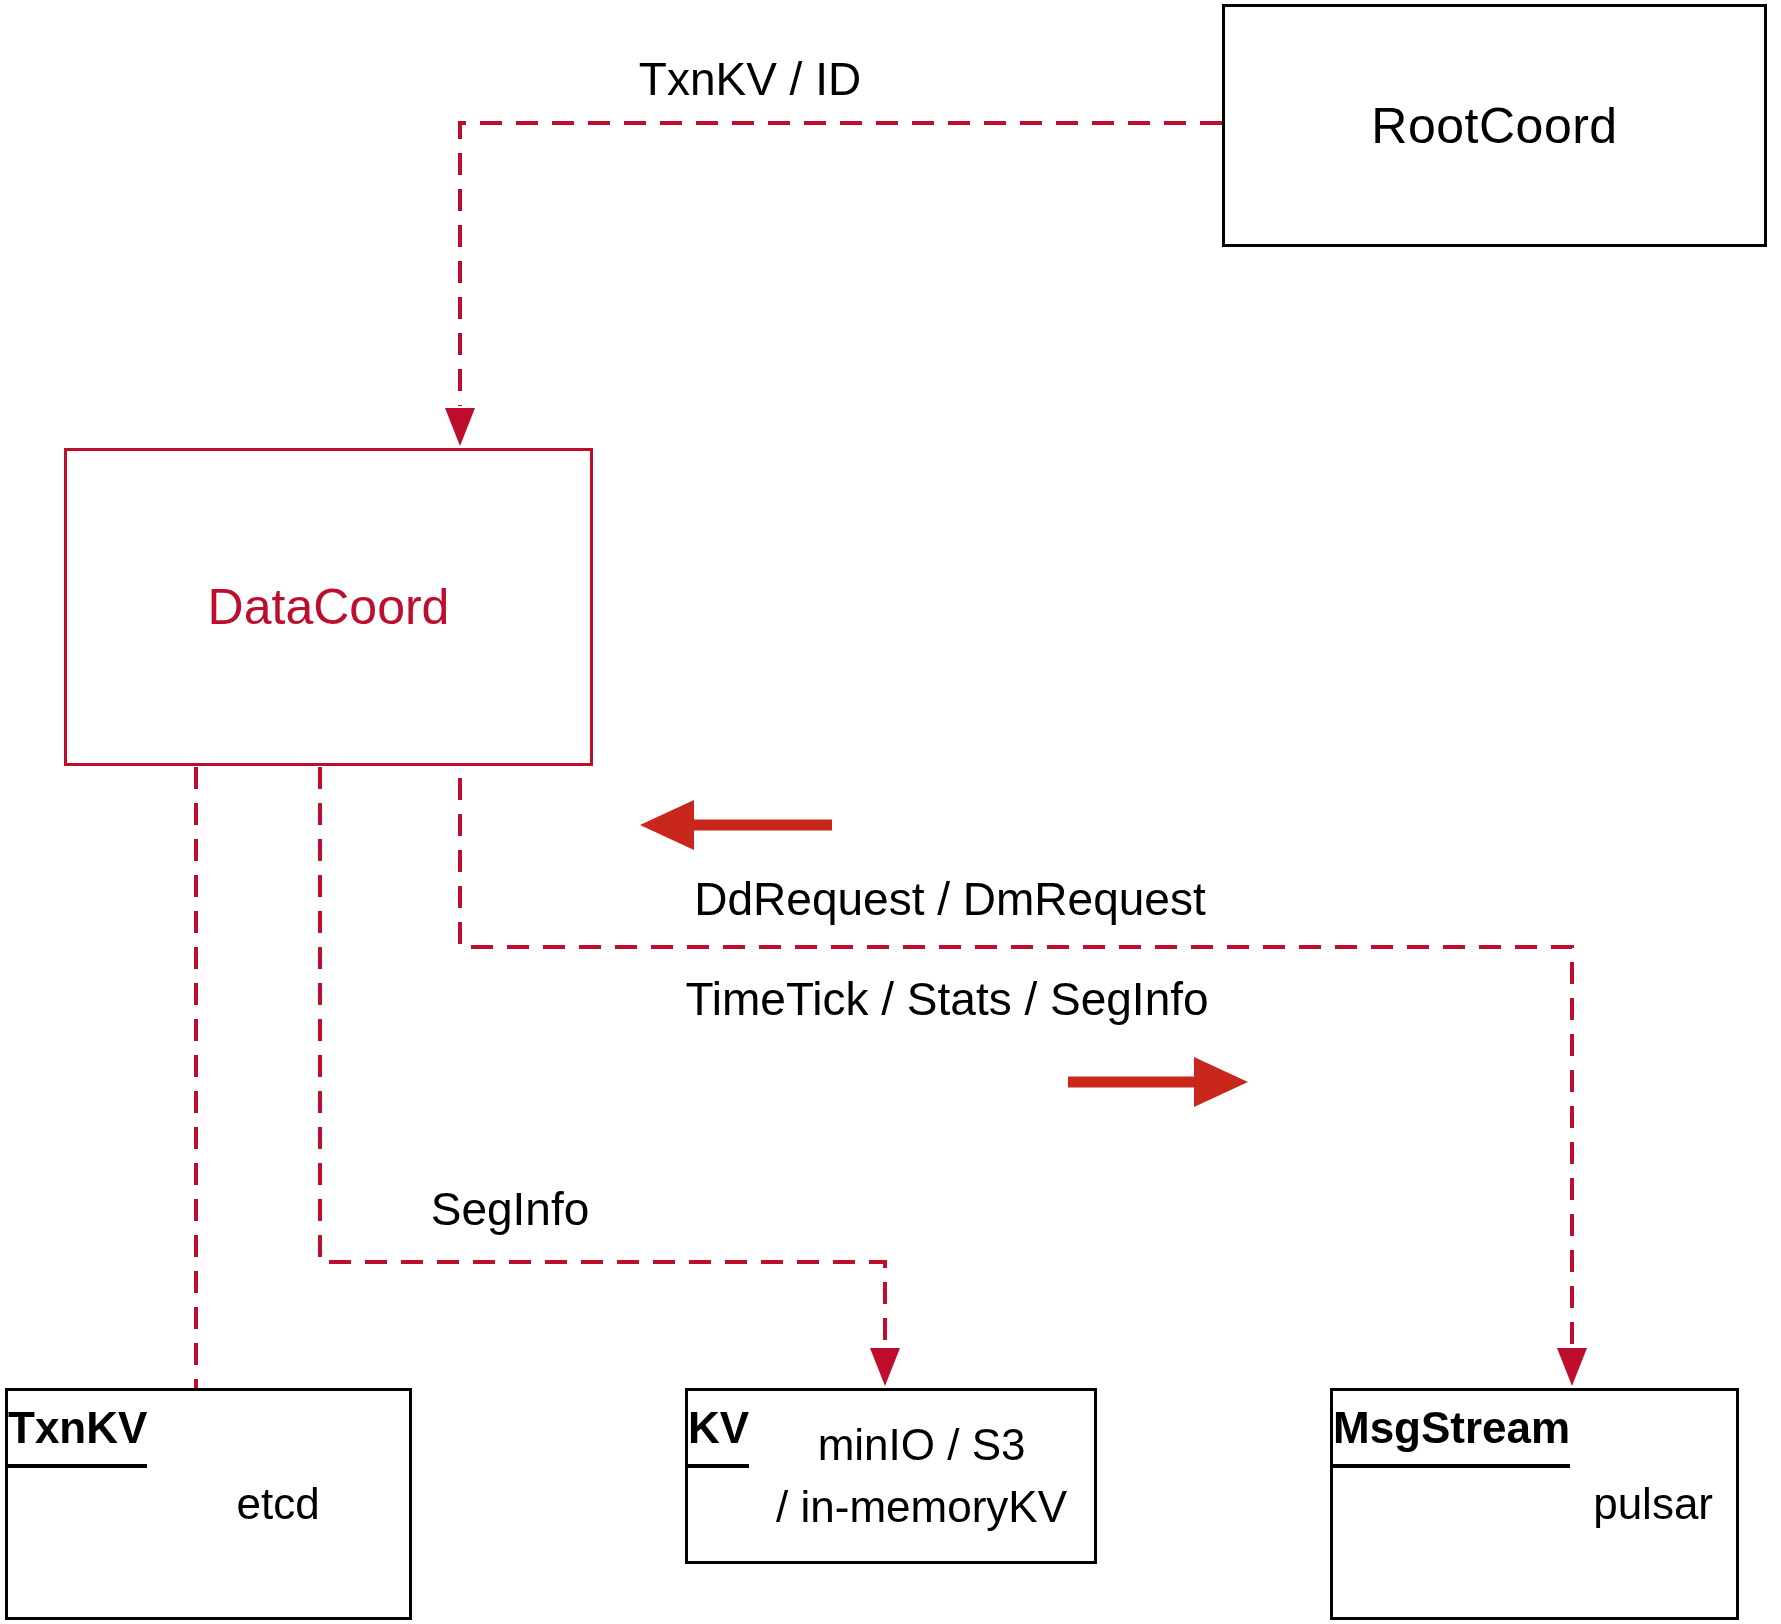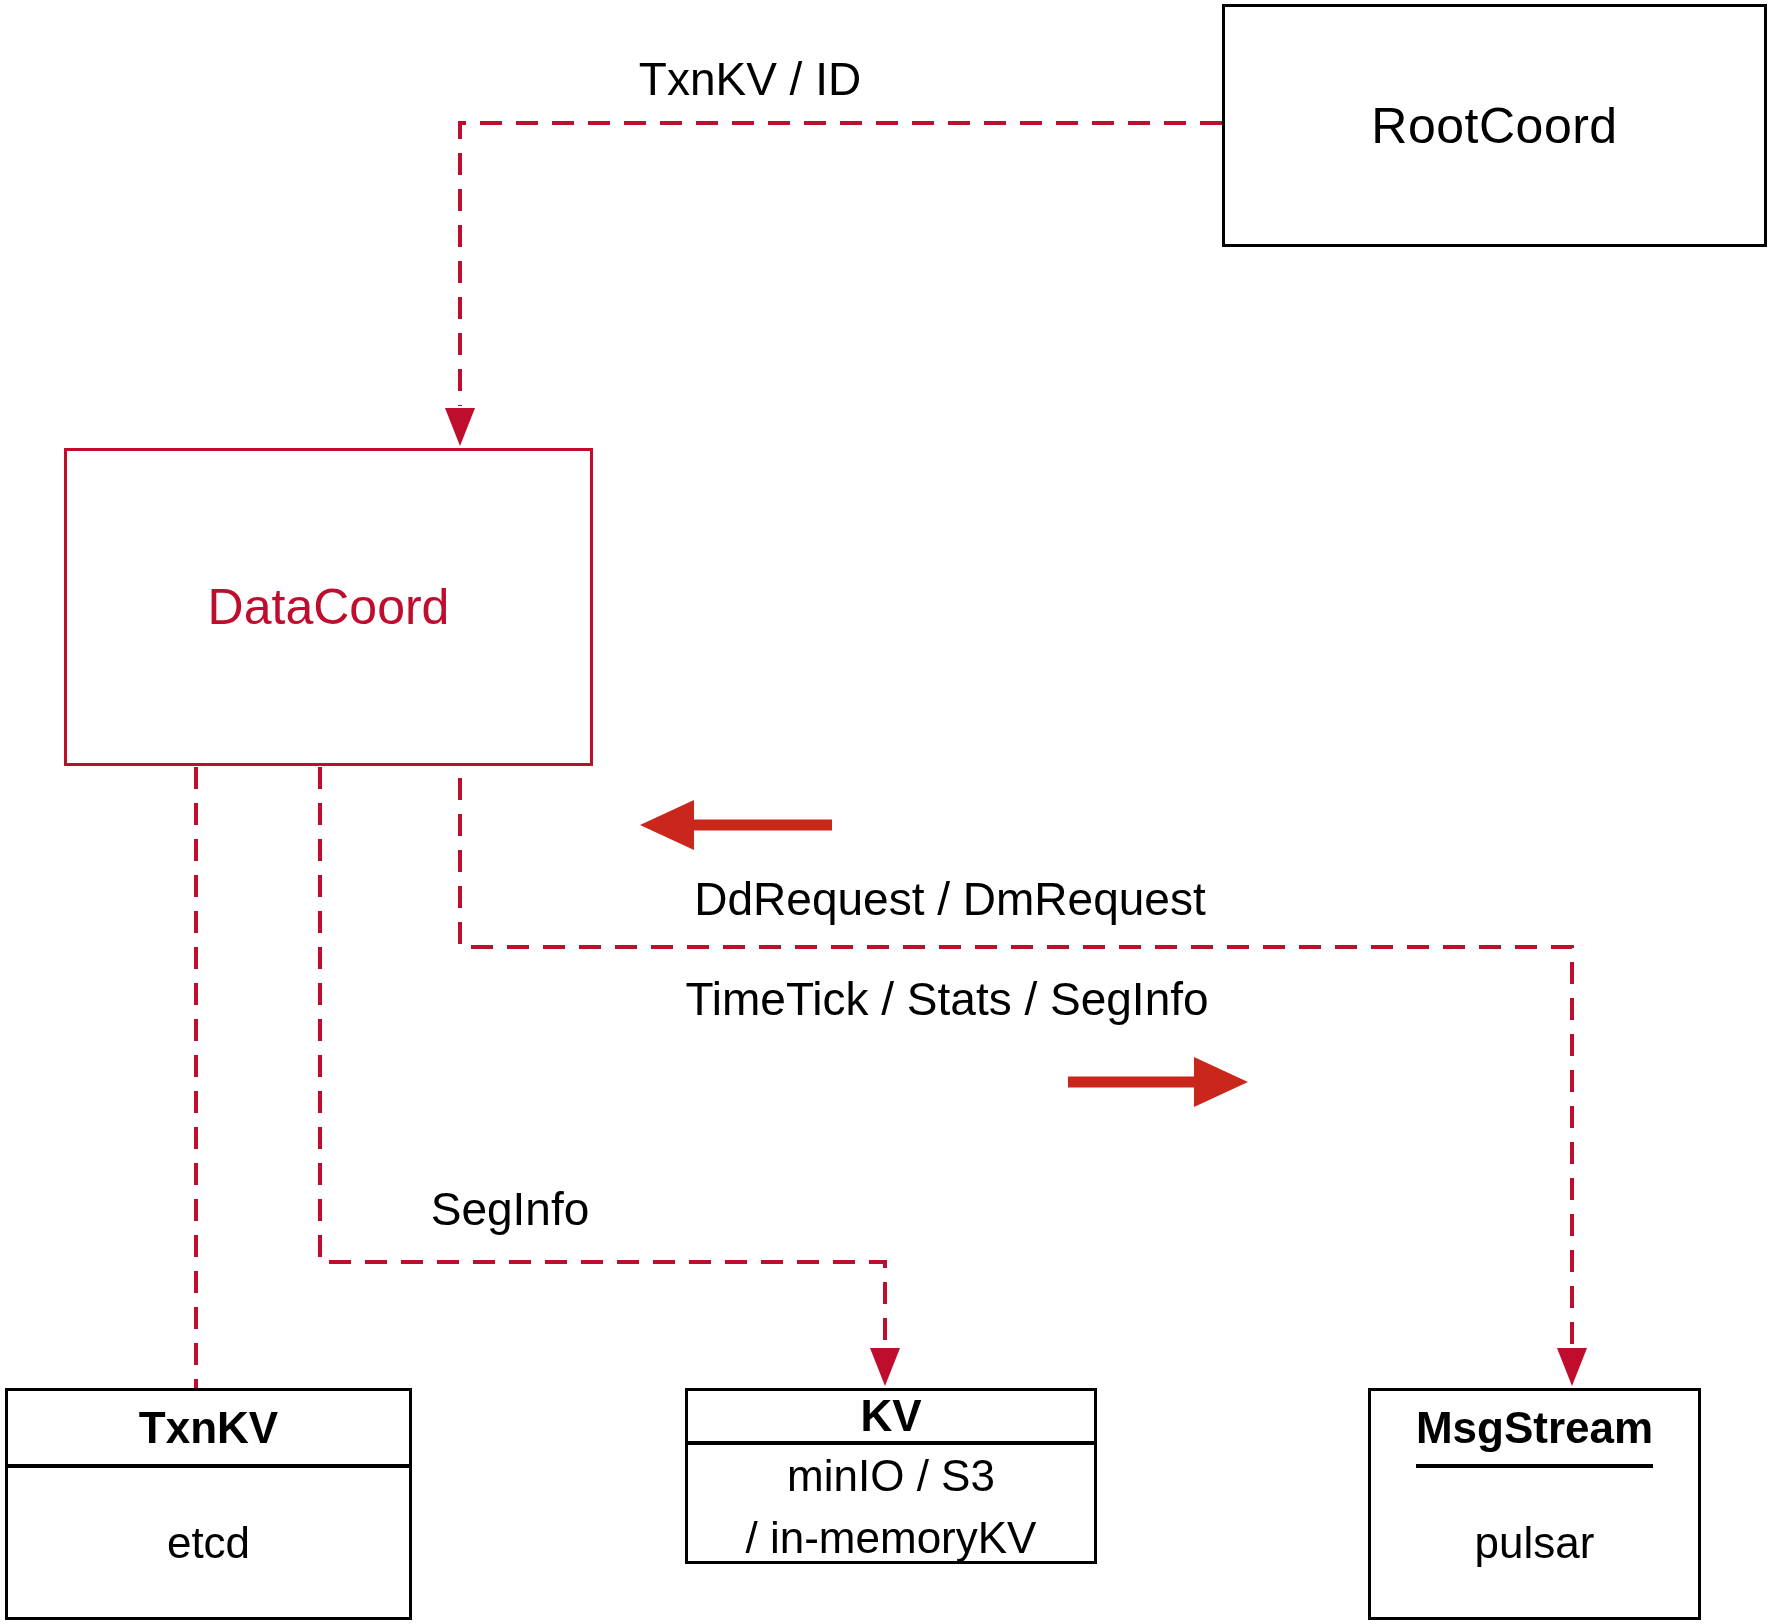--- a/index.html
+++ b/index.html
@@ -46,25 +46,25 @@
     left: 64px; top: 448px; width: 529px; height: 318px;
     border: 3px solid var(--crimson);
     color: var(--crimson);
     font-size: 50px;
   }
   .store {
     position: absolute;
     border: 3px solid var(--ink);
     background: var(--bg);
     display: flex;
-    flex-direction: column;
+    flex-direction: row;
   }
   #txnkv     { left: 5px;    top: 1388px; width: 407px; height: 232px; }
   #kv        { left: 685px;  top: 1388px; width: 412px; height: 176px; }
-  #msgstream { left: 1368px; top: 1388px; width: 333px; height: 232px; align-items: center; }
+  #msgstream { left: 1330px; top: 1388px; width: 409px; height: 232px; }
   .store-header {
     height: 77px;
     border-bottom: 4px solid var(--ink);
     display: flex;
     align-items: center;
     justify-content: center;
     font-weight: bold;
     font-size: 44px;
   }
   .store-body {

